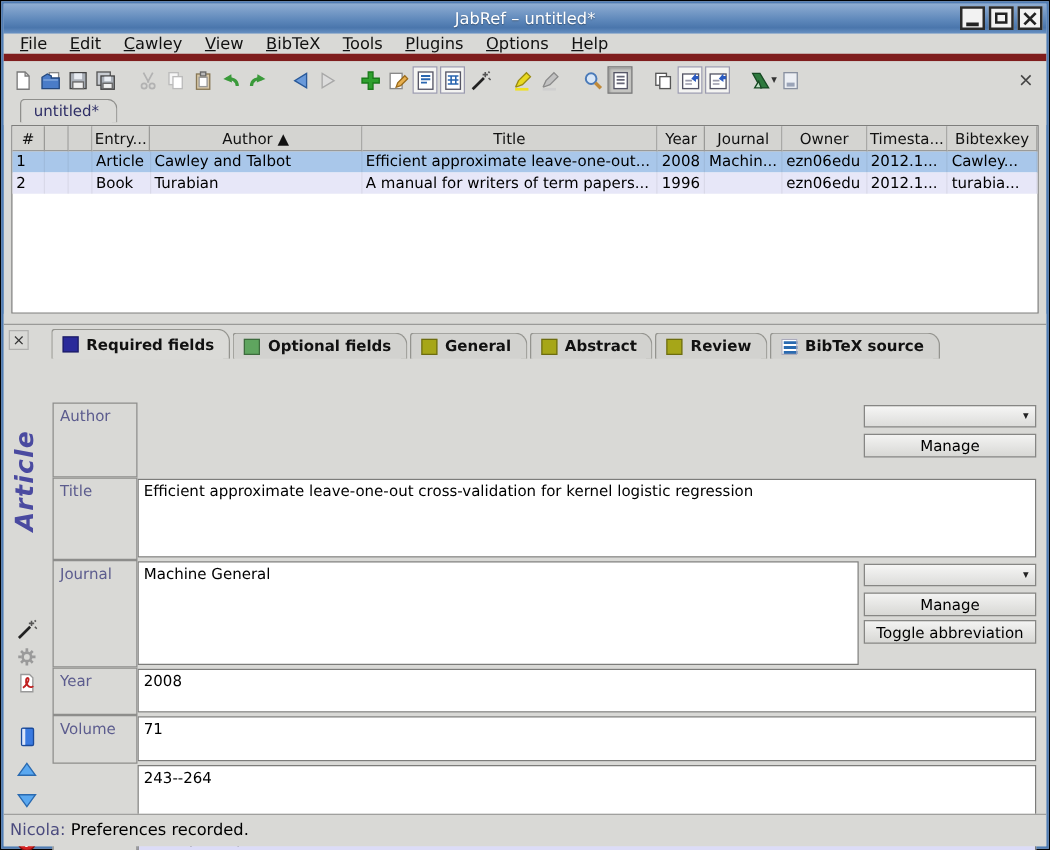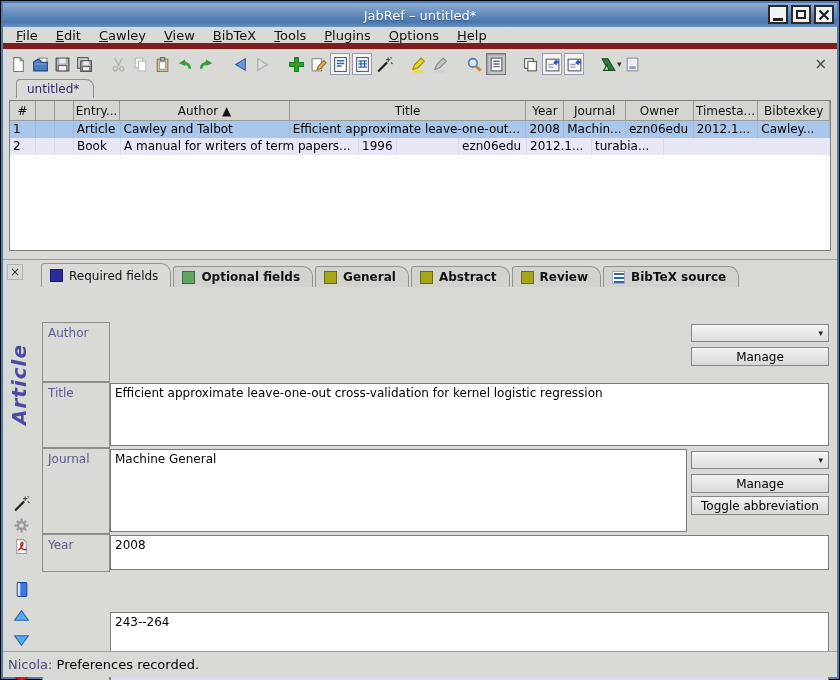--- a/index.html
+++ b/index.html
@@ -50,21 +50,21 @@
 
   .splitter{position:absolute;left:0;top:248px;right:0;height:8px;background:#d9d9d6;}
 
   
   .editor{position:absolute;left:0;top:256px;right:0;height:392px;background:#d9d9d6;border-top:1px solid #9a9a98;}
   .ed-close{position:absolute;left:4px;top:4px;width:16px;height:16px;border:1px solid #b0b0ae;background:#d9d9d6;
     font-size:12px;color:#333;display:flex;align-items:center;justify-content:center;}
   .ed-tabs{position:absolute;left:38px;top:3px;right:8px;height:24px;display:flex;align-items:flex-end;gap:2px;}
   .etab{height:21px;display:flex;align-items:center;gap:6px;padding:0 12px 0 8px;background:#d2d2cf;
     border:1px solid #94948f;border-bottom:none;border-radius:3px 10px 0 0;font-size:12px;color:#111;font-weight:bold;}
-  .etab.active{height:24px;background:#dadad7;font-weight:normal;text-align:right;}
+  .etab.active{height:24px;background:#dadad7;font-weight:bold;text-align:right;}
   .etab-sq{width:13px;height:13px;display:inline-block;border:1px solid rgba(0,0,0,.35);}
   .etab-src{width:13px;height:13px;display:inline-block;background:#fff;border:1px solid #aab;
     background-image:repeating-linear-gradient(#2a6ab0 0 2px,#fff 2px 4px);background-size:11px 12px;background-position:1px 1px;background-repeat:no-repeat;}
 
   .ed-side{position:absolute;left:0;top:27px;width:38px;bottom:0;}
   .ed-type{position:absolute;left:4px;top:6px;height:132px;writing-mode:vertical-rl;transform:rotate(180deg);
     font-size:20px;font-weight:bold;font-style:italic;color:#4a4aa0;letter-spacing:1px;}
   .side-icon{position:absolute;left:8px;width:20px;height:20px;display:flex;align-items:center;justify-content:center;}
   .side-icon svg{width:17px;height:17px;}
 
@@ -325,20 +325,21 @@
           <div class="tcell" style="width: 62px;">Machin...</div>
           <div class="tcell" style="width: 68px;">ezn06edu</div>
           <div class="tcell" style="width: 65px;">2012.1...</div>
           <div class="tcell" style="width: 72px;">Cawley...</div>
         </div>
         <div class="trow alt">
           <div class="tcell" style="width: 26px;">2</div>
           <div class="tcell" style="width: 19px;"></div>
           <div class="tcell" style="width: 19px;"></div>
           <div class="tcell" style="width: 47px;">Book</div>
+          <div class="tcell" style="width: 170px;">Turabian</div>
           <div class="tcell" style="width: 238px;">A manual for writers of term papers...</div>
           <div class="tcell" style="width: 38px;">1996</div>
           <div class="tcell" style="width: 62px;"></div>
           <div class="tcell" style="width: 68px;">ezn06edu</div>
           <div class="tcell" style="width: 65px;">2012.1...</div>
           <div class="tcell" style="width: 72px;">turabia...</div>
         </div>
       </div>
   </div>
 
@@ -447,20 +448,22 @@
           <div class="jbtn" style="top:48px">Toggle abbreviation</div>
         </div>
       </div>
 
       <div class="frow" style="top:243px;height:38px">
         <div class="flabel">Year</div>
         <div class="finput">2008</div>
       </div>
 
       <div class="frow" style="top:281px;height:39px">
+        <div class="flabel">Volume</div>
+        <div class="finput">71</div>
       </div>
 
       <div class="frow" style="top:320px;height:46px">
         <div class="finput">243--264</div>
       </div>
 
       <div class="frow" style="top:366px;height:26px">
         <div class="flabel">Bibtexkey</div>
         <div class="bkinput">
           <span>Cawley2008</span>

